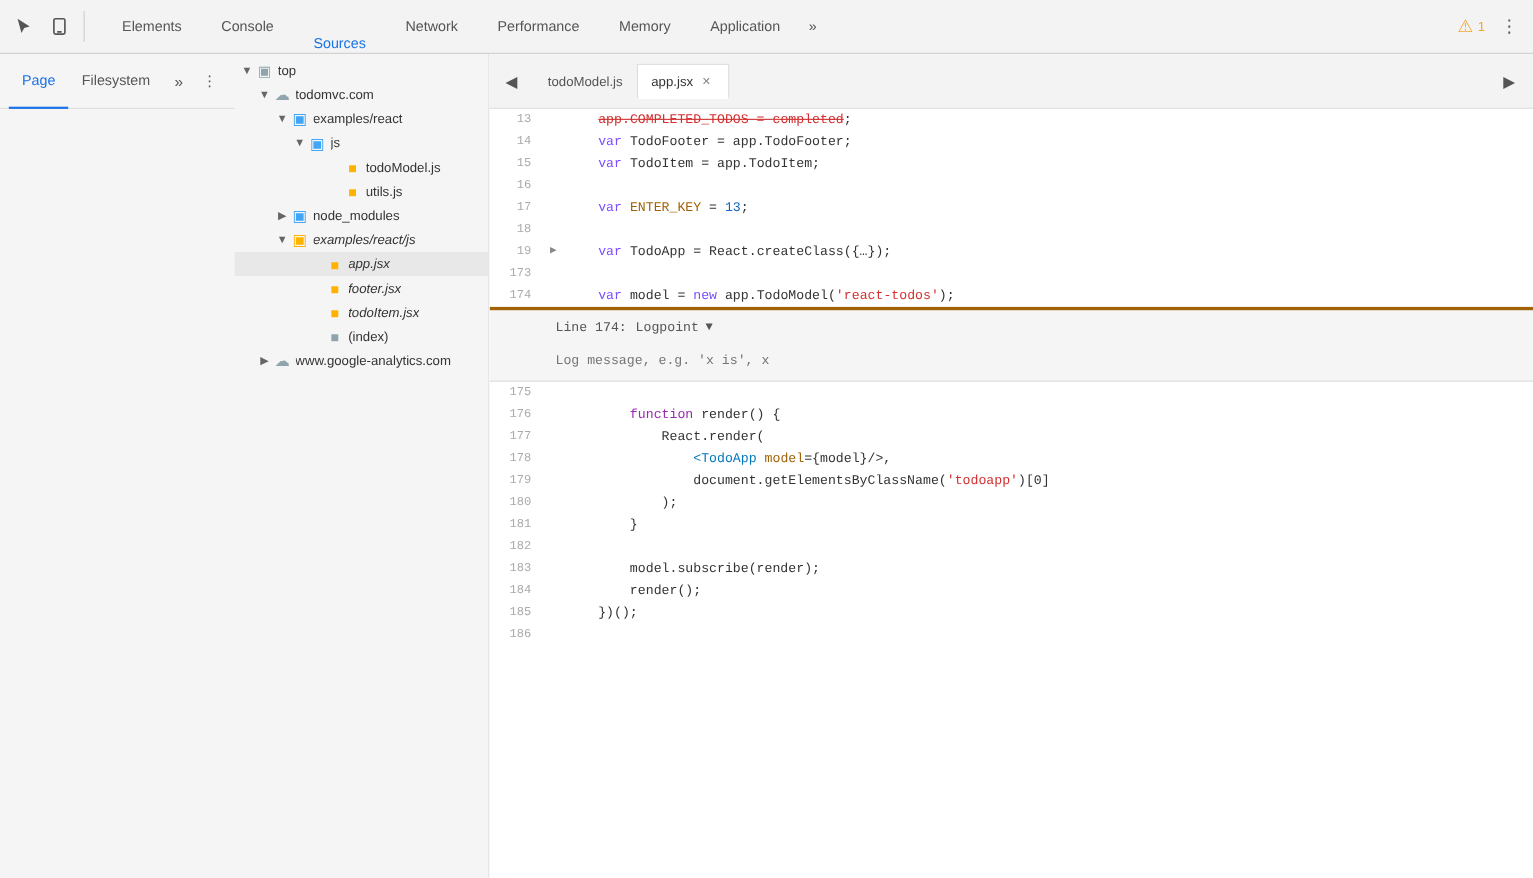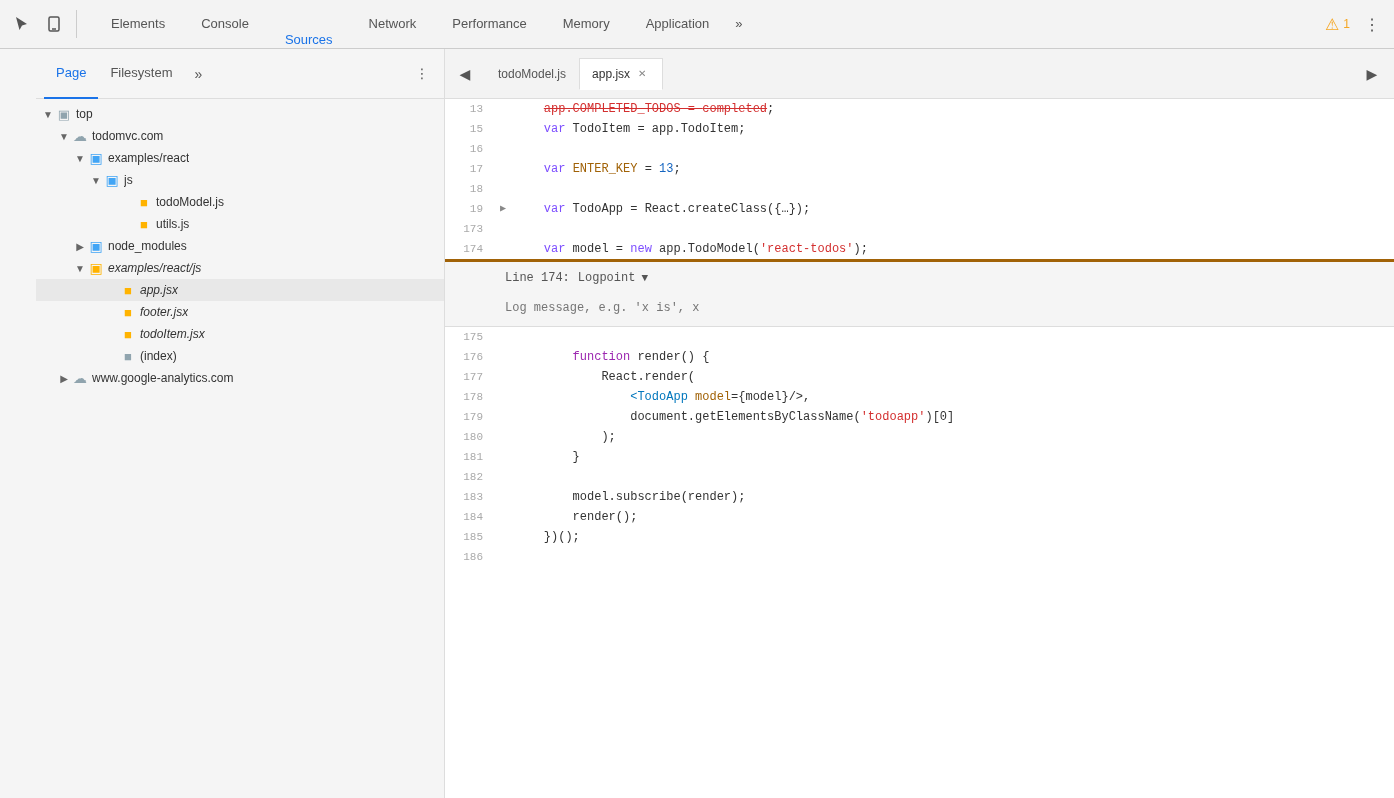--- a/index.html
+++ b/index.html
@@ -70,23 +70,21 @@
       height: calc(798px - 49px);
     }
 
     
     .sidebar {
       width: 445px;
       min-width: 445px;
       background: #f5f5f5;
       border-right: 1px solid #ddd;
       display: flex;
-      flex-direction: column;
       overflow: hidden;
-      padding-left: 36px;
     }
     .sidebar-tabs {
       display: flex;
       align-items: center;
       border-bottom: 1px solid #ddd;
       background: #f5f5f5;
       height: 50px;
       padding: 0 8px;
     }
     .sidebar-tab {
@@ -442,20 +440,25 @@
     </div>
 
     <div class="code-view">
 
       <div class="code-line">
         <span class="line-num">13</span>
         <span class="line-expand"></span>
         <span class="line-content">    <span style="text-decoration:line-through; color:#d32f2f;">app.COMPLETED_TODOS = <span class="str">completed</span></span>;</span>
       </div>
 
+      <div class="code-line">
+        <span class="line-num">14</span>
+        <span class="line-expand"></span>
+        <span class="line-content">    <span class="kw">var</span> TodoFooter = app.TodoFooter;</span>
+      </div>
 
       <div class="code-line">
         <span class="line-num">15</span>
         <span class="line-expand"></span>
         <span class="line-content">    <span class="kw">var</span> TodoItem = app.TodoItem;</span>
       </div>
 
       <div class="code-line">
         <span class="line-num">16</span>
         <span class="line-expand"></span>

